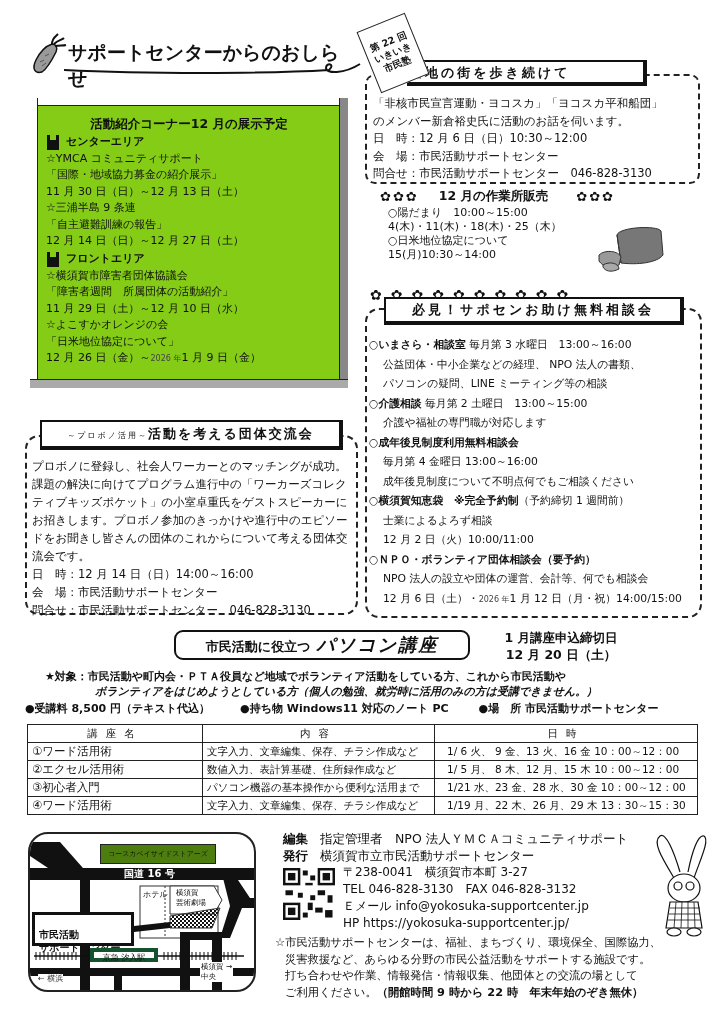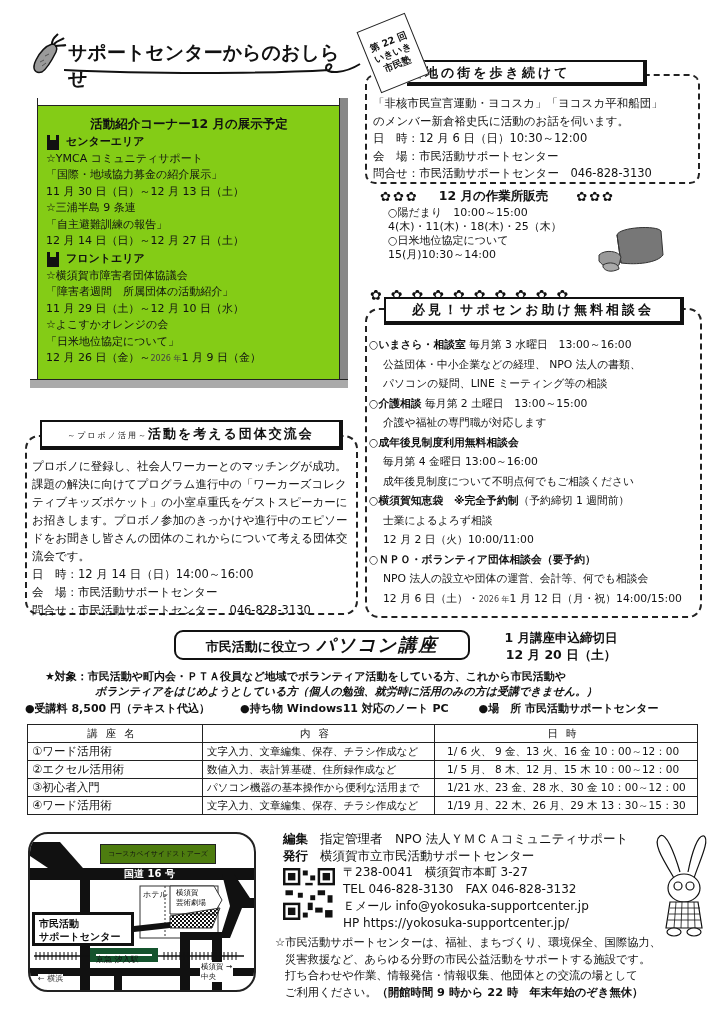--- a/index.html
+++ b/index.html
@@ -322,25 +322,25 @@
     <rect x="0" y="134" width="228" height="8" fill="#111"></rect>
     <rect x="84" y="140" width="8" height="20" fill="#111"></rect>
   </svg>
   <div class="abs" style="left:70px;top:10px;width:116px;height:20px;border:1px solid #222;background:#4d7c0f;font-size:7px;text-align:center;line-height:18px;">コースカベイサイドストアーズ</div>
   <div class="abs" style="left:94px;top:34px;color:#fff;font-size:10px;font-weight:bold;line-height:12px;">国道 16 号</div>
   <div class="abs" style="left:113px;top:56px;font-size:8px;">ホテル</div>
   <div class="abs" style="left:146px;top:54px;font-size:7.5px;line-height:10px;">
       <div>横須賀</div>
       <div>芸術劇場</div>
     </div>
-  <div class="abs" style="left:2px;top:78px;width:102px;height:34px;border:3px solid #111;background:#fff;font-size:10px;line-height:13px;padding:2px 4px;font-weight:bold;">
+  <div class="abs" style="left:2px;top:78px;width:102px;height:34px;border:3px solid #111;background:#fff;font-size:10px;line-height:13px;padding:13px 4px;font-weight:bold;">
       <div>市民活動</div>
       <div>サポートセンター</div>
     </div>
-  <div class="abs" style="left:60px;top:114px;width:68px;height:14px;border:6px solid #14532d;background:#fff;font-size:8px;line-height:12px;">京急 汐入駅</div>
+  <div class="abs" style="left:60px;top:114px;width:68px;height:14px;border:4px solid #14532d;background:#fff;font-size:8px;text-align:center;line-height:12px;">京急 汐入駅</div>
   <div class="abs" style="left:8px;top:140px;font-size:8px;color:#333;background:#fff;">← 横浜</div>
   <div class="abs" style="left:170px;top:128px;font-size:7.5px;line-height:10px;background:#fff;padding:0 1px;">
       <div>横須賀 →</div>
       <div>中央</div>
     </div>
 </div>
 
 <div id="publisher" class="abs">
   <div class="row"><b>編集</b><span>指定管理者　NPO 法人ＹＭＣＡコミュニティサポート</span></div>
   <div class="row"><b>発行</b><span>横須賀市立市民活動サポートセンター</span></div>

